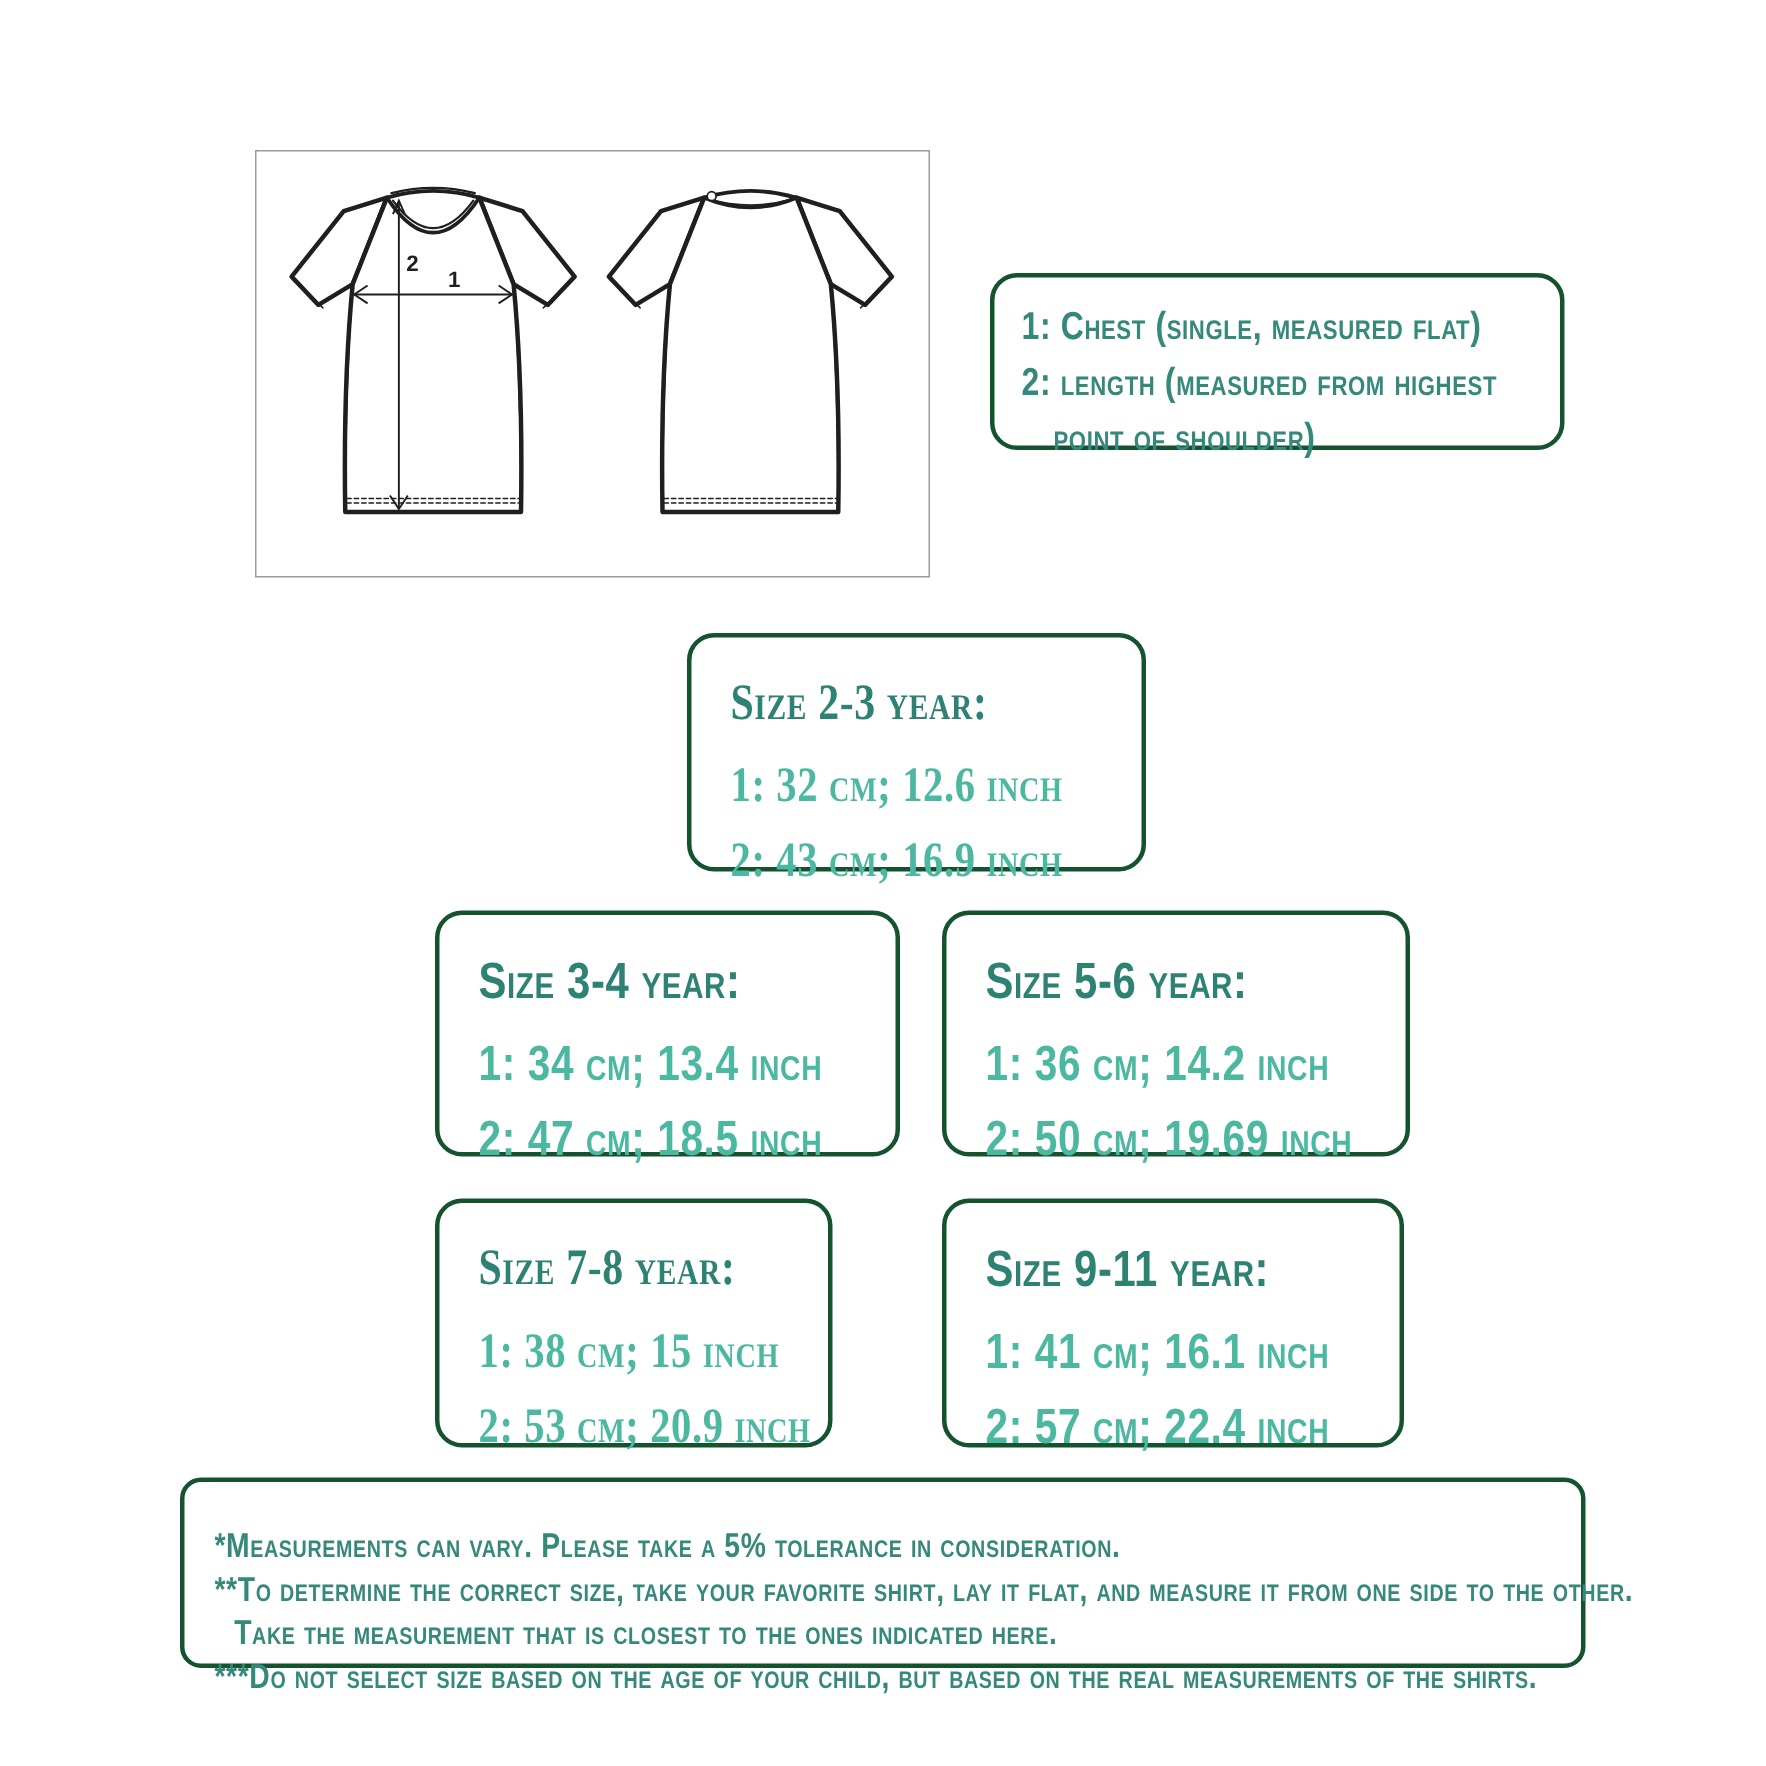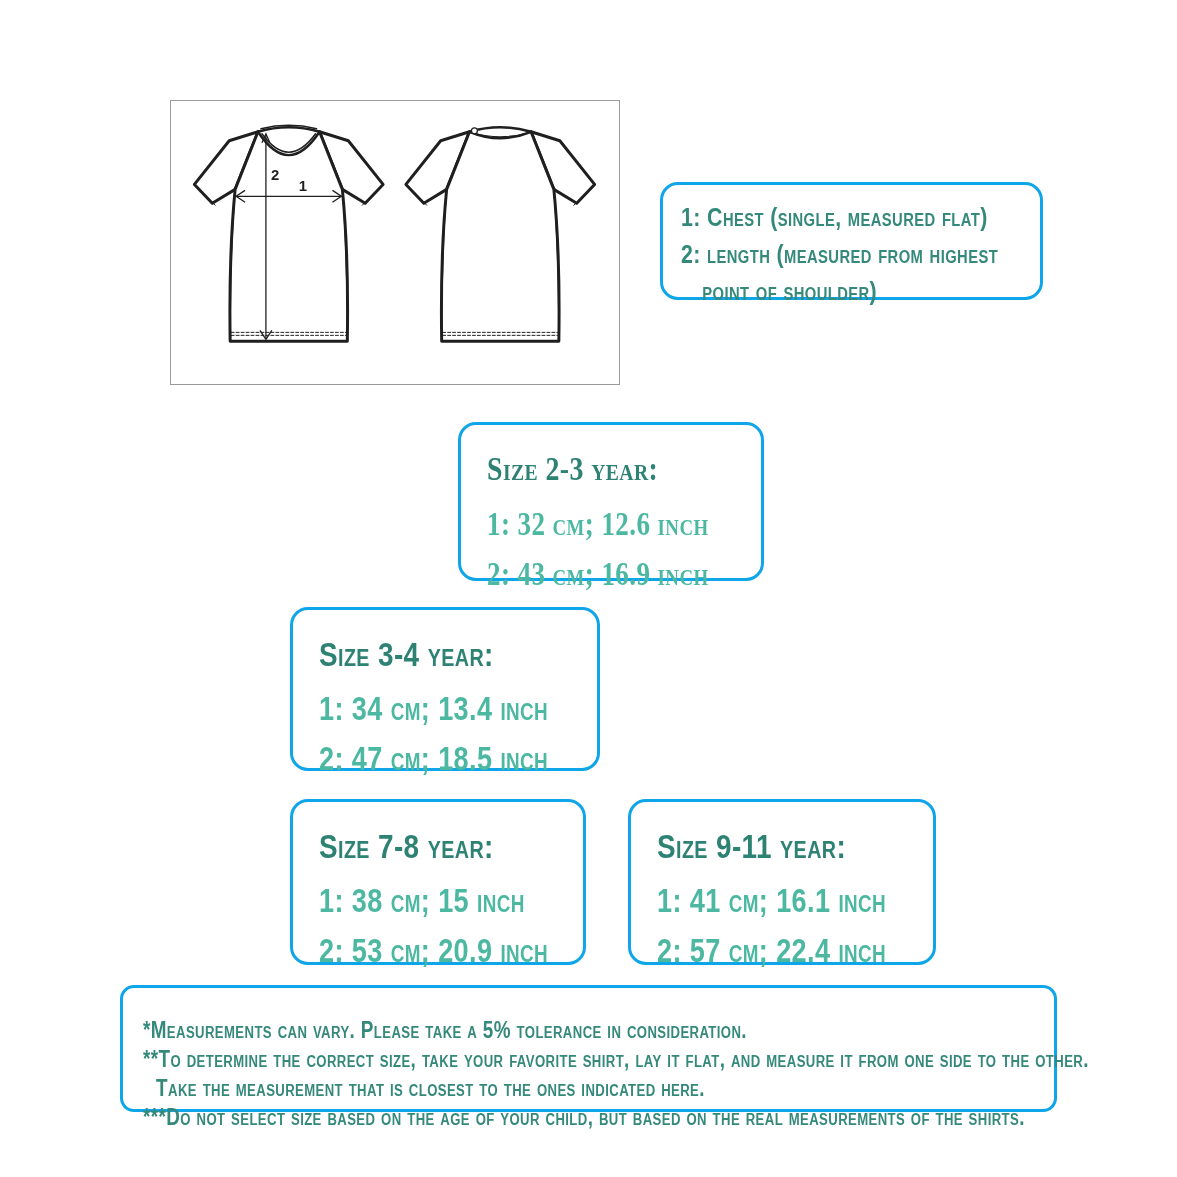--- a/index.html
+++ b/index.html
@@ -21,38 +21,38 @@
   }
 
   .imgbox {
     position: absolute; left: 170px; top: 100px; width: 450px; height: 285px;
     border: 1px solid #9b9b9b; background: #ffffff;
   }
   .imgbox svg { display: block; width: 100%; height: 100%; }
 
   .roundbox {
     position: absolute; background: #ffffff;
-    border: 3px solid #0ea5e9; border-radius: 18px;
+    border: 3px solid #14532d; border-radius: 18px;
   }
 
   .legend {
     left: 660px; top: 182px; width: 383px; height: 118px;
     padding: 14px 0 0 18px;
   }
   .legend .line { font-size: 26px; color: #35897b; line-height: 37px; }
   .legend .indent { padding-left: 26px; }
 
   .sizebox { padding: 22px 0 0 26px; }
   .sizebox .title { font-size: 34px; color: #2e8274; line-height: 44px; margin-bottom: 8px; }
   .sizebox .meas  { font-size: 33px; color: #4cb8a2; line-height: 50px; }
 
   .box-s23  { left: 458px; top: 422px; width: 306px; height: 159px; font-family: Liberation Serif, serif; }
   .box-s34  { left: 290px; top: 607px; width: 310px; height: 164px; }
   .box-s56  { left: 628px; top: 607px; width: 312px; height: 164px; }
-  .box-s78  { left: 290px; top: 799px; width: 296px; height: 166px; }
+  .box-s78  { left: 290px; top: 799px; width: 265px; height: 166px; font-family: Liberation Serif, serif; }
   .box-s911 { left: 628px; top: 799px; width: 308px; height: 166px; }
 
   .footer {
     left: 120px; top: 985px; width: 937px; height: 127px;
     border-radius: 14px; padding: 28px 0 0 20px;
   }
   .footer .note { font-size: 23px; color: #35897b; line-height: 29px; }
   .footer .indent { padding-left: 16px; }
 </style>
 </head>
@@ -137,20 +137,25 @@
     <div class="hand meas">1: 32 cm; 12.6 inch</div>
     <div class="hand meas">2: 43 cm; 16.9 inch</div>
   </div>
 
   <div class="roundbox sizebox box-s34">
     <div class="hand title">Size 3-4 year:</div>
     <div class="hand meas">1: 34 cm; 13.4 inch</div>
     <div class="hand meas">2: 47 cm; 18.5 inch</div>
   </div>
 
+  <div class="roundbox sizebox box-s56">
+    <div class="hand title">Size 5-6 year:</div>
+    <div class="hand meas">1: 36 cm; 14.2 inch</div>
+    <div class="hand meas">2: 50 cm; 19.69 inch</div>
+  </div>
 
   <div class="roundbox sizebox box-s78">
     <div class="hand title">Size 7-8 year:</div>
     <div class="hand meas">1: 38 cm; 15 inch</div>
     <div class="hand meas">2: 53 cm; 20.9 inch</div>
   </div>
 
   <div class="roundbox sizebox box-s911">
     <div class="hand title">Size 9-11 year:</div>
     <div class="hand meas">1: 41 cm; 16.1 inch</div>

